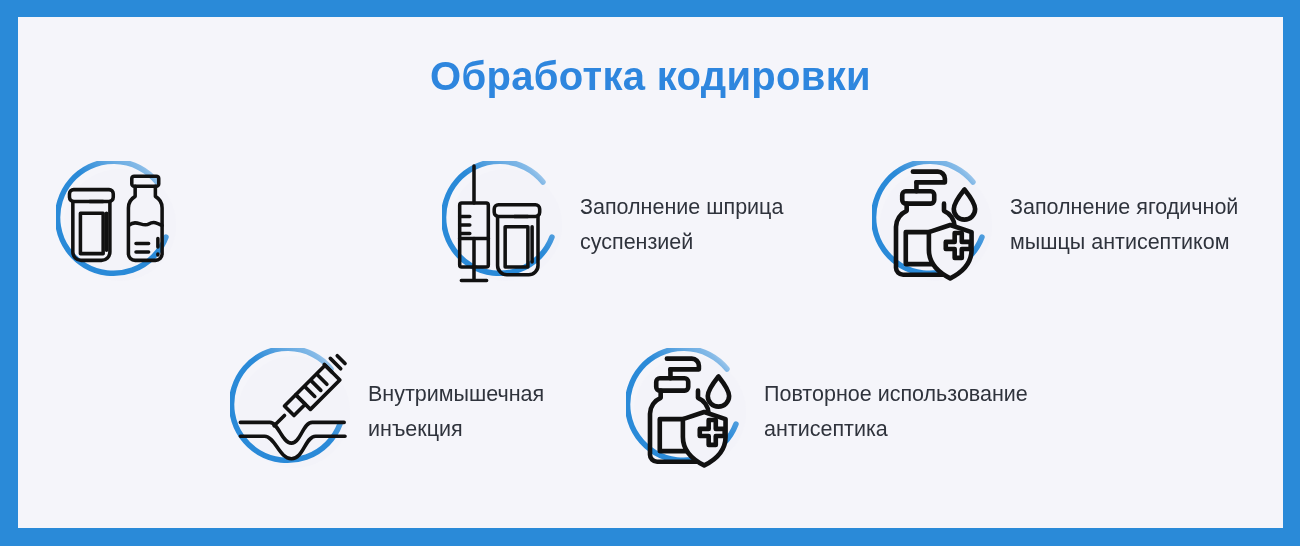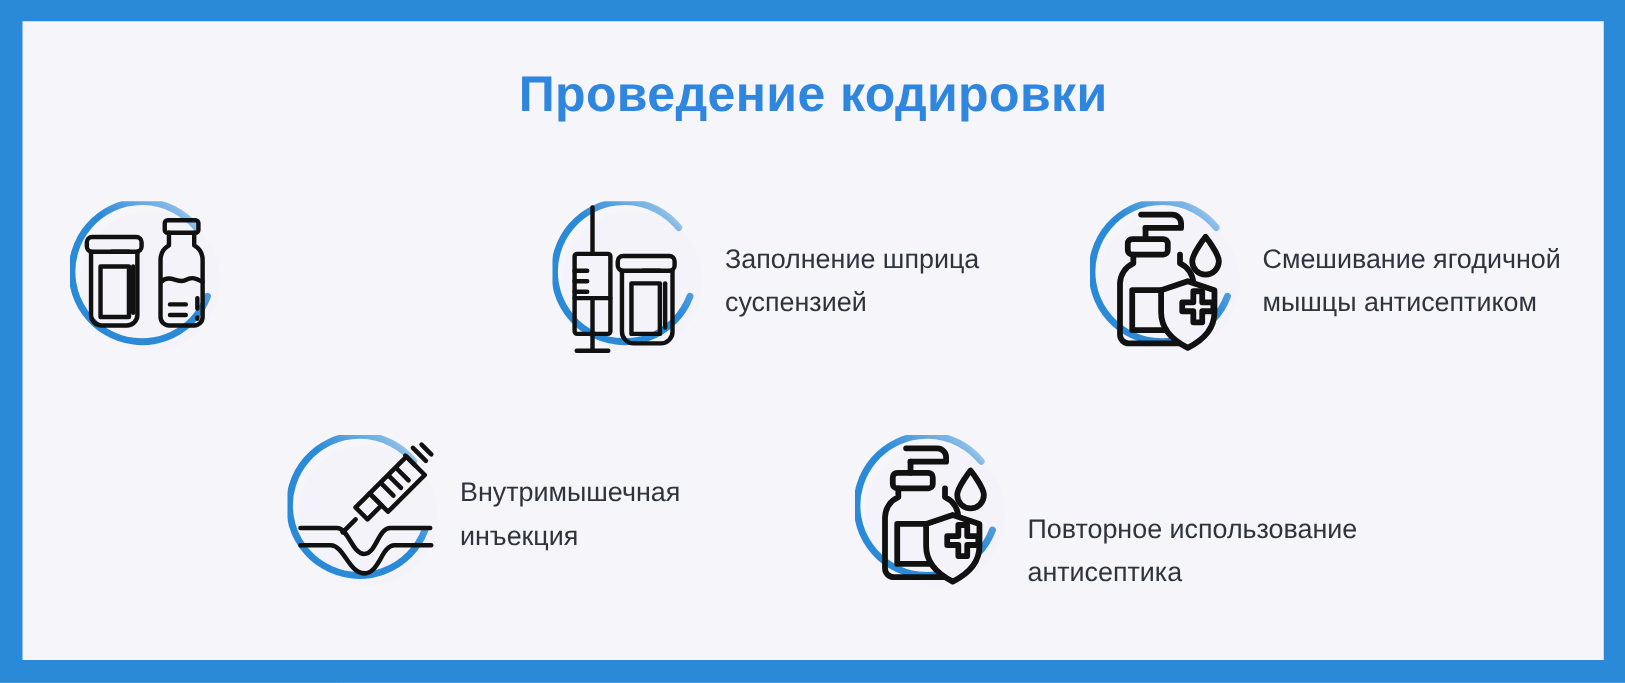--- a/index.html
+++ b/index.html
@@ -87,31 +87,31 @@
     white-space: pre-line;
     margin-left: 10px;
   }
 
   
   .item-1 { left: 38px;  top: 144px; }
   .item-2 { left: 424px; top: 144px; }
   .item-3 { left: 854px; top: 144px; }
   
   .item-4 { left: 212px; top: 331px; justify-content: center; }
-  .item-5 { left: 666px; top: 331px; align-items: flex-end; }
+  .item-5 { left: 608px; top: 331px; }
 </style>
 </head>
 <body>
 
 <div class="frame">
   <div class="frame-step"></div>
 
   <div class="card">
 
-    <div class="title">Проведение кодировки</div>
+    <div class="title">Обработка кодировки</div>
 
     <div class="item item-1">
       <div class="badge">
         <svg viewBox="0 0 128 128">
           <defs>
             <linearGradient id="ringFade1" x1="0" y1="1" x2="1" y2="0">
               <stop offset="0.55" stop-color="#2a8ad8" stop-opacity="1"></stop>
               <stop offset="0.86" stop-color="#2a8ad8" stop-opacity="0.55"></stop>
               <stop offset="1" stop-color="#2a8ad8" stop-opacity="0"></stop>
             </linearGradient>
@@ -198,21 +198,21 @@
 
             <path d="M19 40 h17 v18 h-17 z"></path>
 
             <path d="M52 16 c0 0 -6 7.5 -6 11 a6 6 0 0 0 12 0 c0 -3.5 -6 -11 -6 -11 z"></path>
 
             <path d="M44 36 l12 4 v10 c0 8 -6 13 -12 16 c-6 -3 -12 -8 -12 -16 v-10 z" fill="#f3f3f9"></path>
             <path d="M41.5 45.5 h5 v-5 h4 v5 h5 v4 h-5 v5 h-4 v-5 h-5 z"></path>
           </svg>
         </div>
       </div>
-      <div class="label">Смешивание ягодичной
+      <div class="label">Заполнение ягодичной
 мышцы антисептиком</div>
     </div>
 
     <div class="item item-4">
       <div class="badge">
         <svg viewBox="0 0 128 128">
           <defs>
             <linearGradient id="ringFade4" x1="0" y1="1" x2="1" y2="0">
               <stop offset="0.55" stop-color="#2a8ad8" stop-opacity="1"></stop>
               <stop offset="0.86" stop-color="#2a8ad8" stop-opacity="0.55"></stop>

